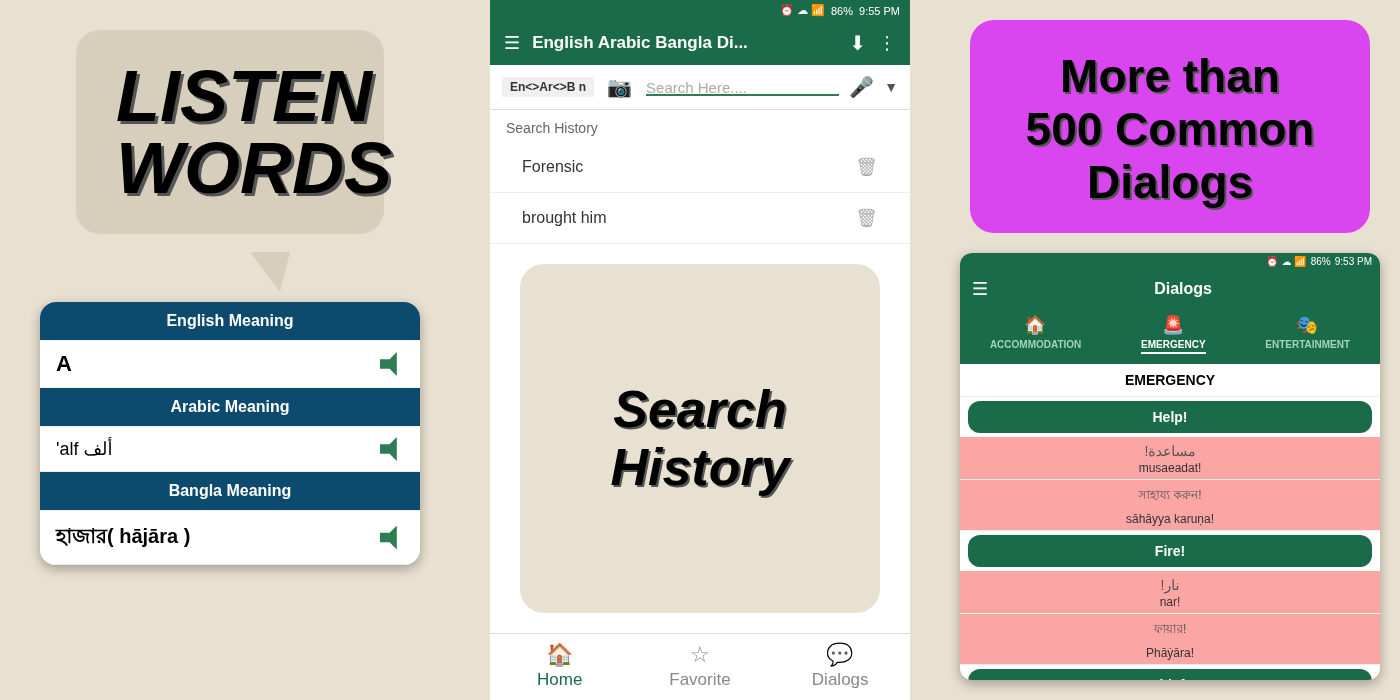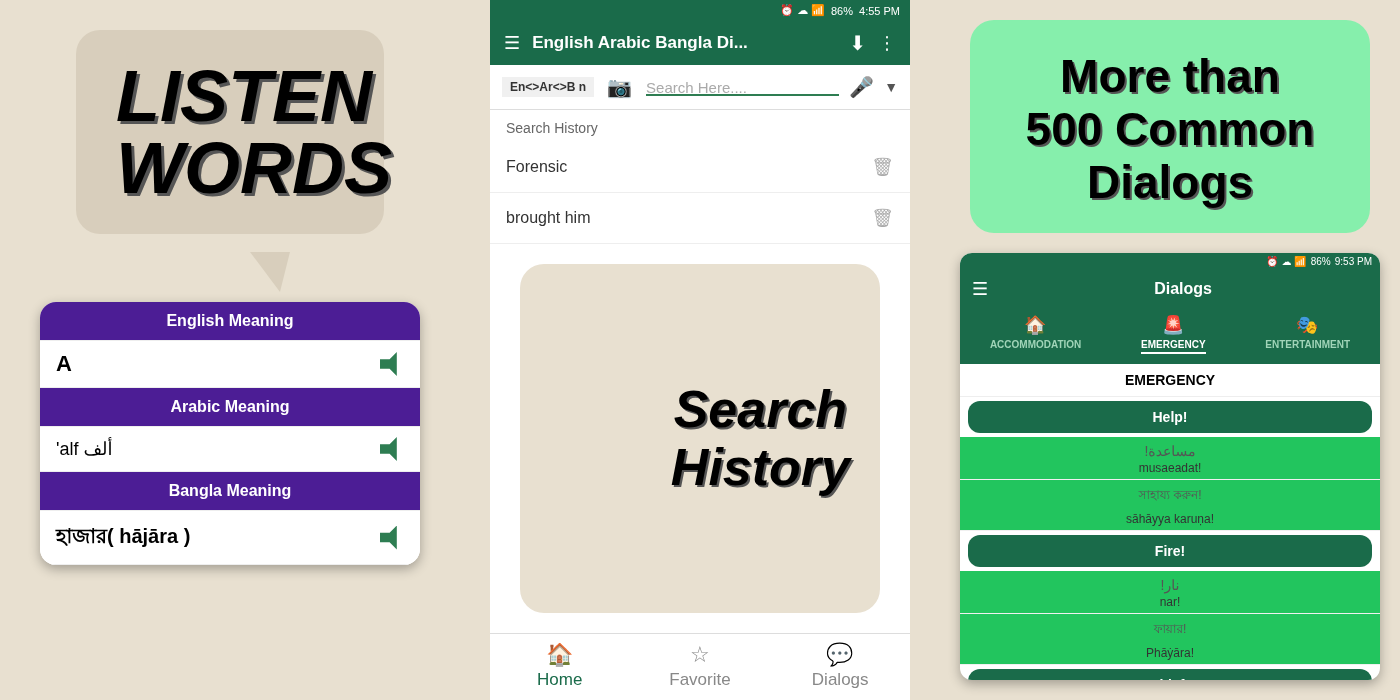--- a/index.html
+++ b/index.html
@@ -60,21 +60,21 @@
       margin-top: 10px;
     }
     .phone-card-row {
       display: flex;
       align-items: center;
       padding: 10px 16px;
       border-bottom: 1px solid #eee;
       background: #fff;
     }
     .phone-card-row.green-row {
-      background: #4c1d95;
+      background: #0c4a6e;
       color: #fff;
       font-size: 16px;
       font-weight: bold;
       justify-content: center;
     }
     .phone-card-row.white-row {
       background: #fff;
       justify-content: space-between;
       font-size: 18px;
       font-weight: bold;
@@ -193,38 +193,38 @@
 
     .search-history-label {
       padding: 10px 16px 6px 16px;
       font-size: 14px;
       color: #666;
     }
     .history-item {
       display: flex;
       align-items: center;
       justify-content: space-between;
-      padding: 14px 16px;
+      padding: 14px 32px;
       border-bottom: 1px solid #eee;
       background: #fff;
     }
     .history-item-text {
       font-size: 16px;
       color: #333;
     }
     .delete-icon {
       color: #aaa;
       font-size: 18px;
     }
 
     .search-history-center {
       flex: 1;
       display: flex;
       align-items: center;
-      justify-content: flex-end;
+      justify-content: center;
       background: #e8e0d0;
       margin: 20px 30px;
       border-radius: 24px;
     }
     .search-history-big {
       font-size: 52px;
       font-weight: 900;
       color: #000;
       text-align: center;
       line-height: 1.1;
@@ -259,21 +259,21 @@
       width: 460px;
       height: 700px;
       background: #e8e0d0;
       display: flex;
       flex-direction: column;
       align-items: center;
       justify-content: flex-start;
       padding: 20px;
     }
     .more-dialogs-box {
-      background: #86efac;
+      background: #d946ef;
       border-radius: 24px;
       padding: 30px 30px 24px 30px;
       text-align: center;
       width: 400px;
       margin-bottom: 20px;
     }
     .more-dialogs-text {
       font-size: 46px;
       font-weight: 900;
       color: #000;
@@ -342,21 +342,21 @@
       background: #1a6b4a;
       color: #fff;
       text-align: center;
       padding: 8px 12px;
       font-size: 14px;
       font-weight: bold;
       margin: 4px 8px;
       border-radius: 12px;
     }
     .dialogs-sub {
-      background: #22c55e;
+      background: #fca5a5;
       color: #333;
       text-align: center;
       padding: 4px 12px;
       font-size: 12px;
       border-bottom: 1px solid #f0f0f0;
     }
     .dialogs-sub-arabic {
       direction: rtl;
       font-size: 14px;
       color: #555;
@@ -407,21 +407,21 @@
     </div>
   </div>
 </div>
 
 <div class="center-panel">
   <div class="phone-screen">
 
     <div class="status-bar">
       <span>⏰ ☁ 📶</span>
       <span>86%</span>
-      <span>4:55 PM</span>
+      <span>9:55 PM</span>
     </div>
 
     <div class="app-toolbar">
       <span class="hamburger-icon">☰</span>
       <span class="app-toolbar-title">English Arabic Bangla Di...</span>
       <span style="color:#fff;font-size:20px;">⬇</span>
       <span class="more-icon">⋮</span>
     </div>
 
     <div class="lang-selector-row">

